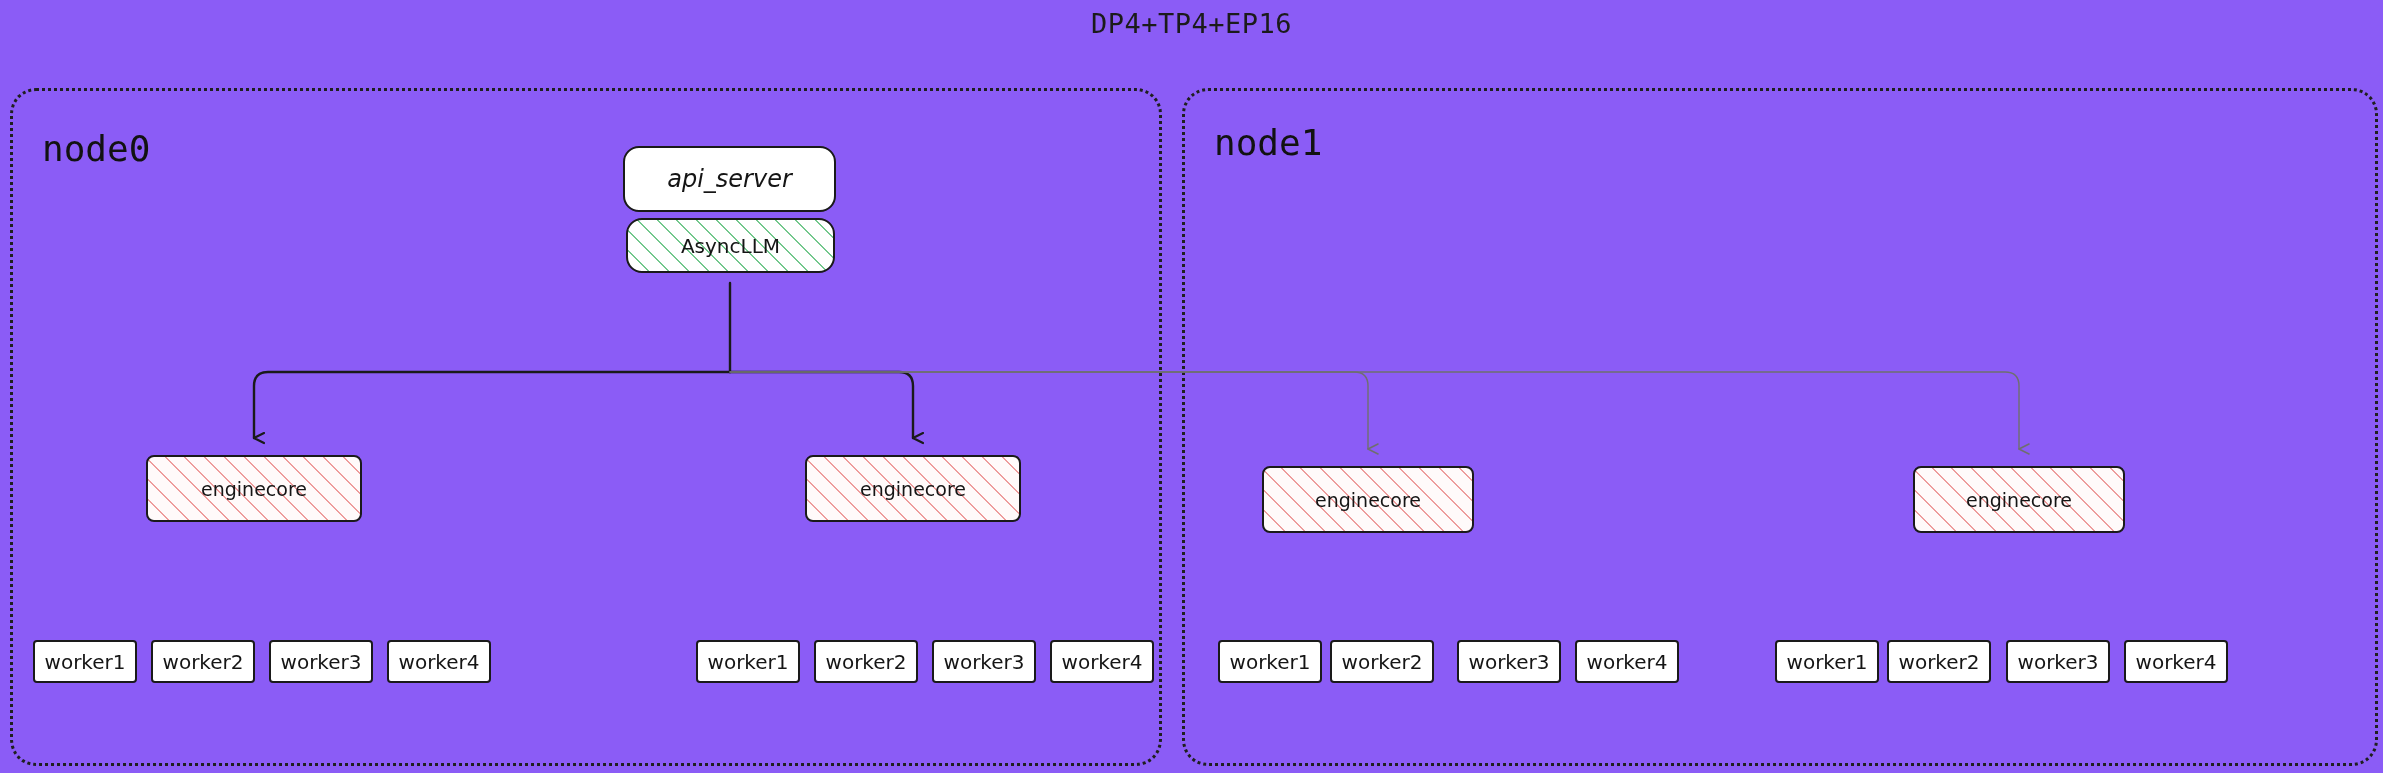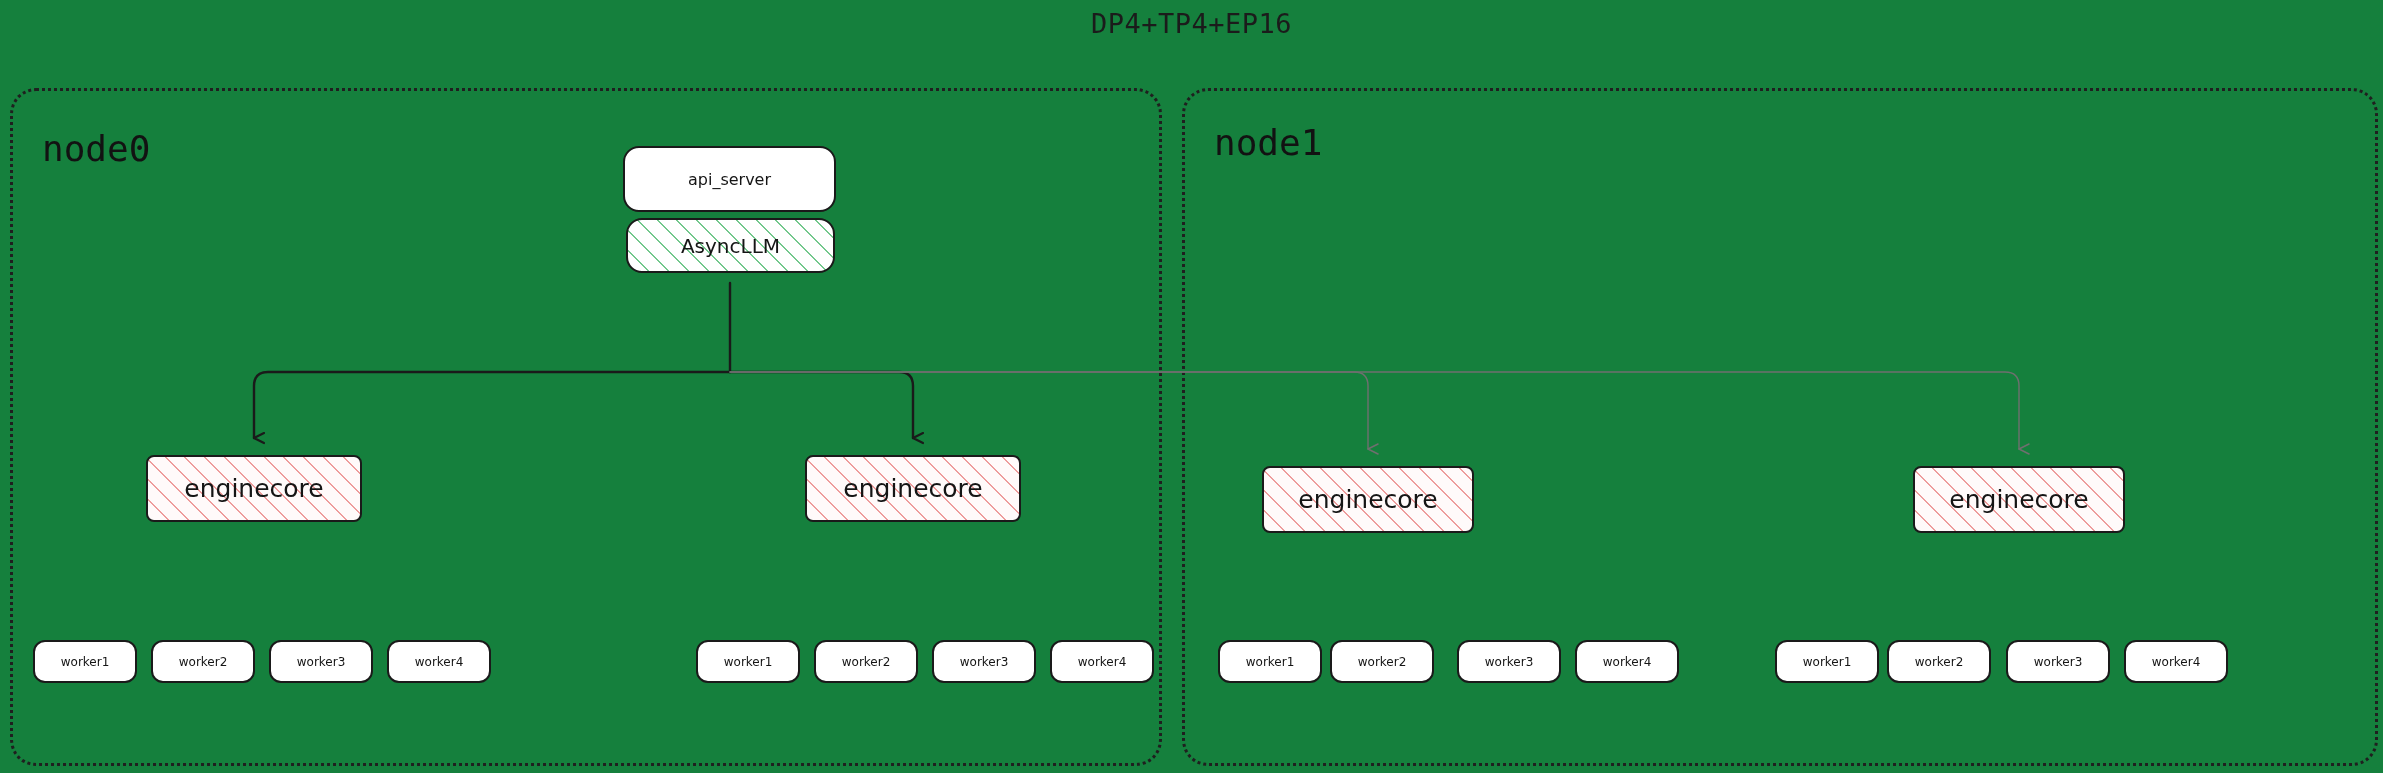--- a/index.html
+++ b/index.html
@@ -4,21 +4,21 @@
 <style>
   html, body {
     margin: 0;
     padding: 0;
     background: #ffffff;
   }
   #canvas {
     position: relative;
     width: 2383px;
     height: 773px;
-    background: #15803d;
+    background: #8b5cf6;
     font-family: "DejaVu Sans", sans-serif;
     overflow: hidden;
   }
 
   
   #diagram-title {
     position: absolute;
     left: 0;
     top: 8px;
     width: 2383px;
@@ -58,50 +58,51 @@
     color: #151515;
     white-space: pre;
   }
   .box-label {
     position: relative;
     z-index: 2;
     white-space: pre;
   }
 
   .box.api {
-    font-size: 16px;
+    font-size: 24px;
     border-radius: 16px;
+    font-style: italic;
   }
   .box.async {
     font-size: 20px;
     border-radius: 16px;
     background-color: #ffffff;
     background-image: repeating-linear-gradient(
         45deg,
         rgba(90, 190, 120, 0.85) 0px,
         rgba(90, 190, 120, 0.85) 1.4px,
         rgba(255, 255, 255, 0) 1.4px,
         rgba(255, 255, 255, 0) 14px
     );
   }
   .box.enginecore {
-    font-size: 25px;
+    font-size: 19px;
     border-radius: 8px;
     background-color: #fffafa;
     background-image: repeating-linear-gradient(
         45deg,
         rgba(232, 125, 125, 0.75) 0px,
         rgba(232, 125, 125, 0.75) 1.4px,
         rgba(255, 255, 255, 0) 1.4px,
         rgba(255, 255, 255, 0) 14px
     );
   }
   .box.worker {
-    font-size: 12px;
-    border-radius: 12px;
+    font-size: 20px;
+    border-radius: 4px;
     border-width: 2.5px;
   }
 
   
   #edges {
     position: absolute;
     left: 0;
     top: 0;
     width: 2383px;
     height: 773px;

